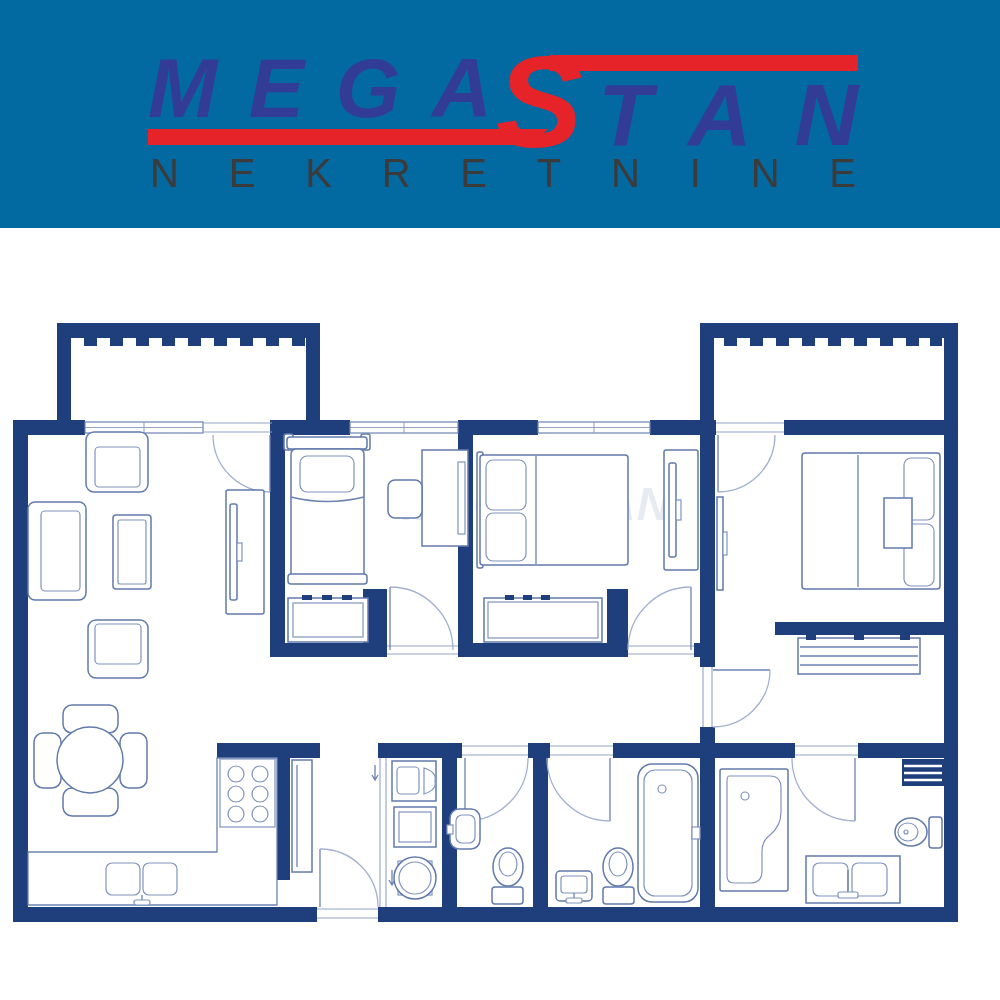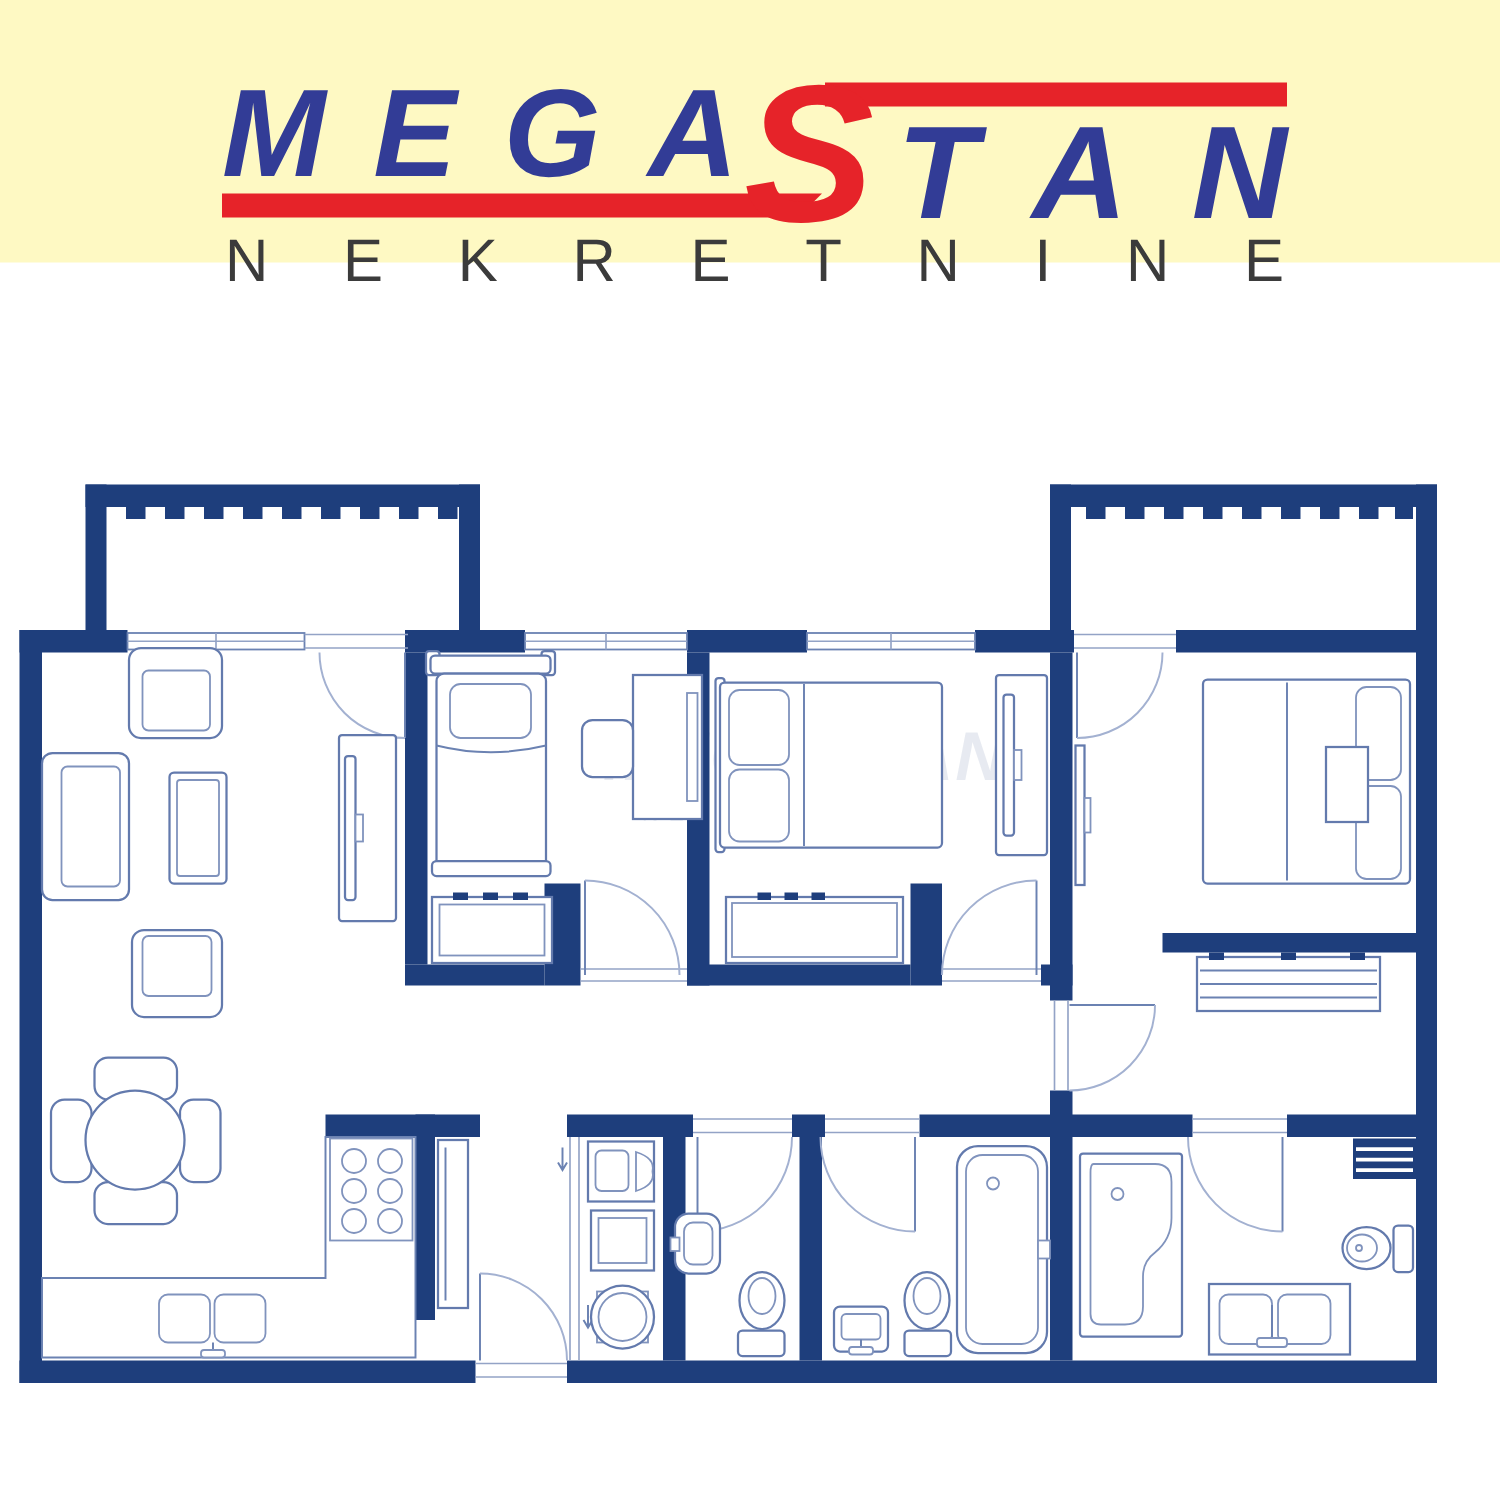--- a/index.html
+++ b/index.html
@@ -1,18 +1,18 @@
 <!DOCTYPE html>
 <html><head>
 <meta charset="utf-8">
 <style>
   html,body{margin:0;padding:0;background:#fff;}
   .page{position:relative;width:1000px;height:1000px;background:#ffffff;overflow:hidden;
         font-family:"Liberation Sans", sans-serif;}
-  .banner{position:absolute;left:0;top:0;width:1000px;height:175px;background:#fef9c3;}
+  .banner{position:absolute;left:0;top:0;width:1000px;height:228px;background:#0369a1;}
   .banner svg{display:block;width:1000px;height:240px;}
   .plan{position:absolute;left:0;top:300px;width:1000px;height:660px;}
   .plan svg{display:block;width:1000px;height:660px;}
   
   .wall{fill:#1e3e7c;}
   .win{stroke:#6b82b2;stroke-width:1.2;fill:#ffffff;}
   .thin{stroke:#6b82b2;stroke-width:1.3;fill:none;}
   .sill{stroke:#93a3c6;stroke-width:1.1;fill:none;}
   .furn{stroke:#637aad;stroke-width:1.5;fill:#ffffff;}
   .furnl{stroke:#8093bd;stroke-width:1.2;fill:#ffffff;}

